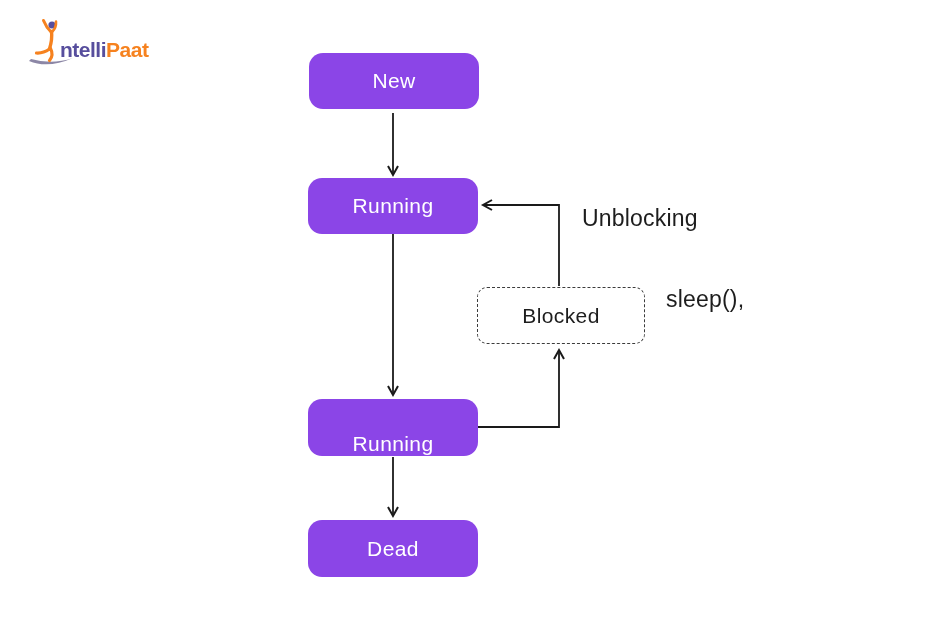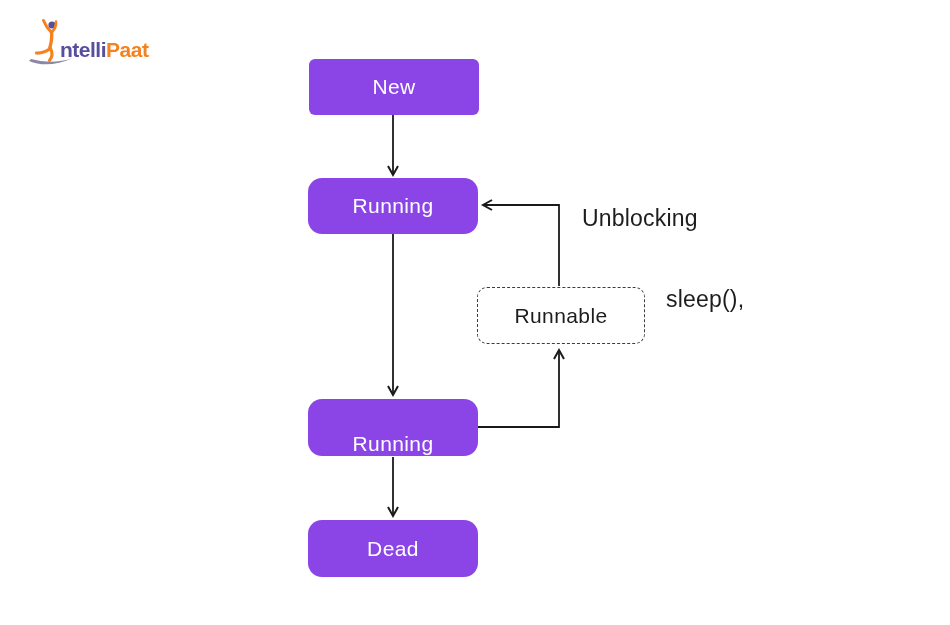--- a/index.html
+++ b/index.html
@@ -28,21 +28,21 @@
   .node{
     position:absolute;width:170px;height:56px;border-radius:14px;
     background:var(--purple);color:#ffffff;
     display:flex;align-items:center;justify-content:center;
     font-size:21px;font-weight:500;letter-spacing:0.4px;
   }
   .node.dashed{
     background:#ffffff;color:#1d1d1d;
     border:1.6px dashed #3c3c3c;border-radius:10px;font-weight:500;
   }
-  #node-new     {left:309px;top:59px;border-radius:6px;}
+  #node-new     {left:309px;top:53px;}
   #node-runnable{left:308px;top:178px;}
   #node-blocked {left:477px;top:287px;width:168px;height:57px;}
   #node-running {left:308px;top:399px;height:57px;align-items:flex-end;}
   #node-dead    {left:308px;top:520px;height:57px;text-align:center;}
 
   
   .edges{position:absolute;left:0;top:0;pointer-events:none;}
 
   
   .edge-label{
@@ -100,21 +100,21 @@
 
   <div class="node" id="node-new">
     <span>New</span>
   </div>
 
   <div class="node" id="node-runnable">
     <span>Running</span>
   </div>
 
   <div class="node dashed" id="node-blocked">
-    <span>Runnable</span>
+    <span>Blocked</span>
   </div>
 
   <div class="node" id="node-running">
     <span>Running</span>
   </div>
 
   <div class="node" id="node-dead">
     <span>Dead</span>
   </div>
 

